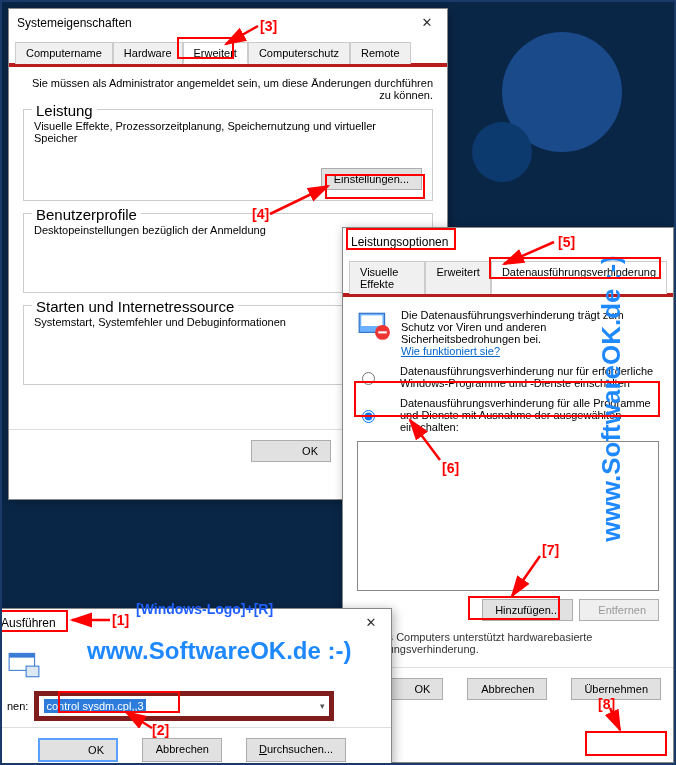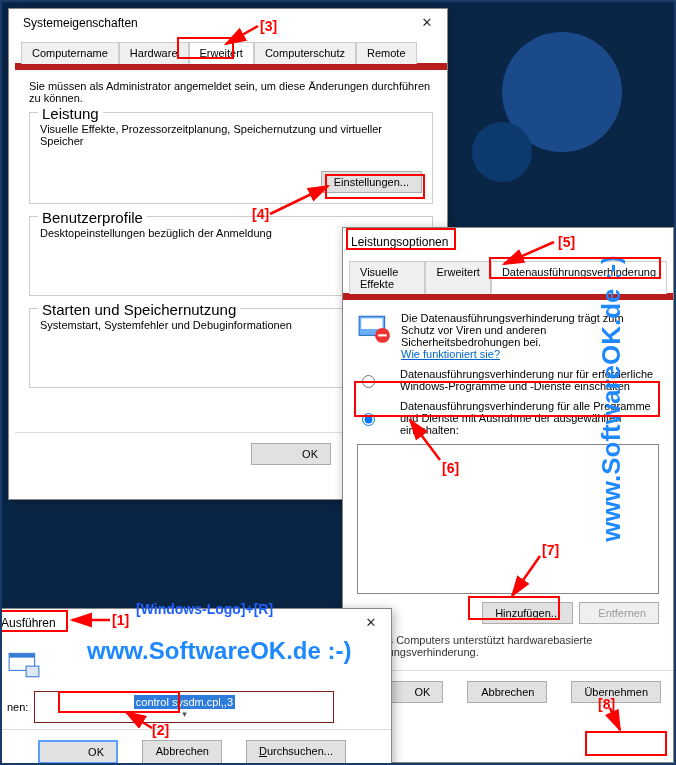--- a/index.html
+++ b/index.html
@@ -57,21 +57,21 @@
     width: 40px;
     height: 26px;
     display: flex;
     align-items: center;
     justify-content: center;
     font-size: 13px;
     color: #333;
   }
   .tabs {
     display: flex;
-    border-bottom: 7px solid #b91c1c;
+    border-bottom: 4px solid #b91c1c;
     padding: 4px 6px 0 6px;
     gap: 0;
   }
   .tab {
     padding: 4px 10px;
     border: 1px solid #ccc;
     border-bottom: none;
     background: #f0f0f0;
     font-size: 11px;
     position: relative;
@@ -110,76 +110,75 @@
   .listbox { border: 1px solid #888; background: #fff; width: 100%; height: 150px; margin-top: 6px; }
 
   
   .anno-box { position: absolute; border: 2px solid red; pointer-events: none; }
   .anno-label { position: absolute; color: red; font-weight: bold; font-size: 14px; pointer-events: none; }
   .blue-label { position: absolute; color: #1e5fff; font-weight: bold; font-size: 14px; pointer-events: none; }
 
   
   .run-input {
     width: 300px;
-    border: 1px solid #7f1d1d;
+    border: 5px solid #7f1d1d;
     padding: 3px 5px;
     background: #fff;
     display: inline-flex;
     align-items: center;
     justify-content: space-between;
-    flex-direction: column;
   }
   .run-input .sel { background: #2d7bdb; color: #fff; padding: 1px 2px; }
   .dropdown-arrow { color: #555; font-size: 9px; }
 
   
   .blob { position: absolute; background: #1a4a8a; border-radius: 50%; }
   
   
   svg.arrows { position: absolute; left: 0; top: 0; width: 676px; height: 765px; pointer-events: none; }
 </style>
 </head>
 <body>
 
 <div class="blob" style="width:120px;height:120px;left:500px;top:30px;"></div>
 <div class="blob" style="width:60px;height:60px;left:470px;top:120px;background:#0d3a6e;"></div>
 
-<div class="dialog" style="left:6px; top:6px; width:440px; height:492px;padding-left:6px;">
+<div class="dialog" style="left:6px; top:6px; width:440px; height:492px;">
   <div class="titlebar">
     <span>Systemeigenschaften</span>
     <span class="close">✕</span>
   </div>
   <div class="tabs">
     <div class="tab">Computername</div>
     <div class="tab">Hardware</div>
     <div class="tab active">Erweitert</div>
     <div class="tab">Computerschutz</div>
     <div class="tab">Remote</div>
   </div>
   <div class="dialog-body">
-    <div style="margin-bottom:4px;">Sie müssen als Administrator angemeldet sein, um diese Änderungen durchführen zu können.</div>
+    <div style="margin-bottom:4px;text-align:right;">Sie müssen als Administrator angemeldet sein, um diese Änderungen durchführen zu können.</div>
 
     <div class="groupbox">
       <span class="legend">Leistung</span>
       <div>Visuelle Effekte, Prozessorzeitplanung, Speichernutzung und virtueller Speicher</div>
       <div style="text-align:right;margin-top:24px;">
         <span class="btn">Einstellungen...</span>
       </div>
     </div>
 
     <div class="groupbox">
       <span class="legend">Benutzerprofile</span>
       <div>Desktopeinstellungen bezüglich der Anmeldung</div>
       <div style="text-align:right;margin-top:24px;">
         <span class="btn" style="min-width:20px;">E</span>
       </div>
     </div>
 
     <div class="groupbox">
-      <span class="legend">Starten und Speichernutzung</span>
+      <span class="legend">Starten und Internetressource</span>
       <div>Systemstart, Systemfehler und Debuginformationen</div>
       <div style="text-align:right;margin-top:24px;">
         <span class="btn" style="min-width:20px;">E</span>
       </div>
     </div>
 
     <div style="text-align:right;margin-top:10px;">
       <span class="btn" style="min-width:50px;">Umgeb</span>
     </div>
   </div>

